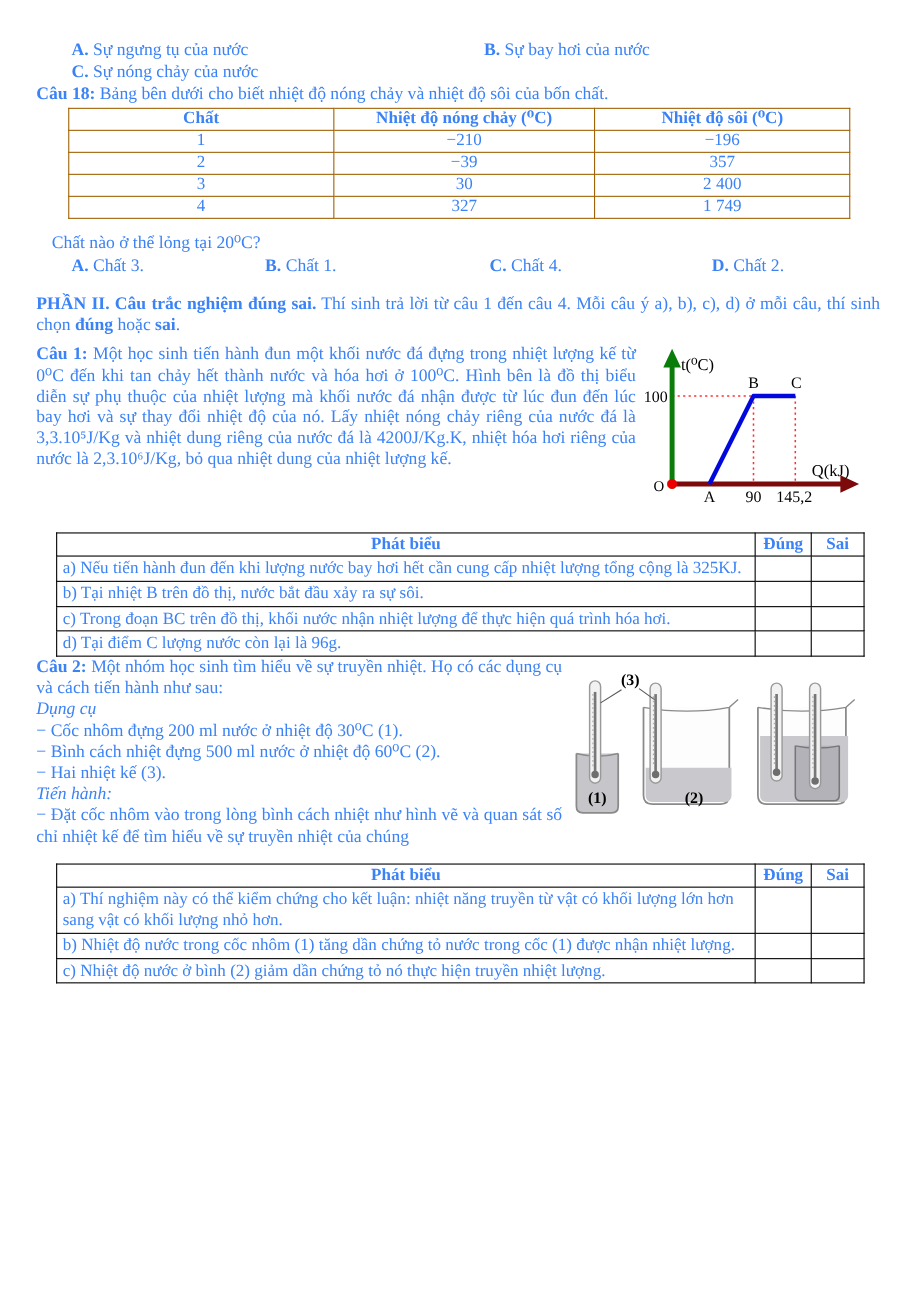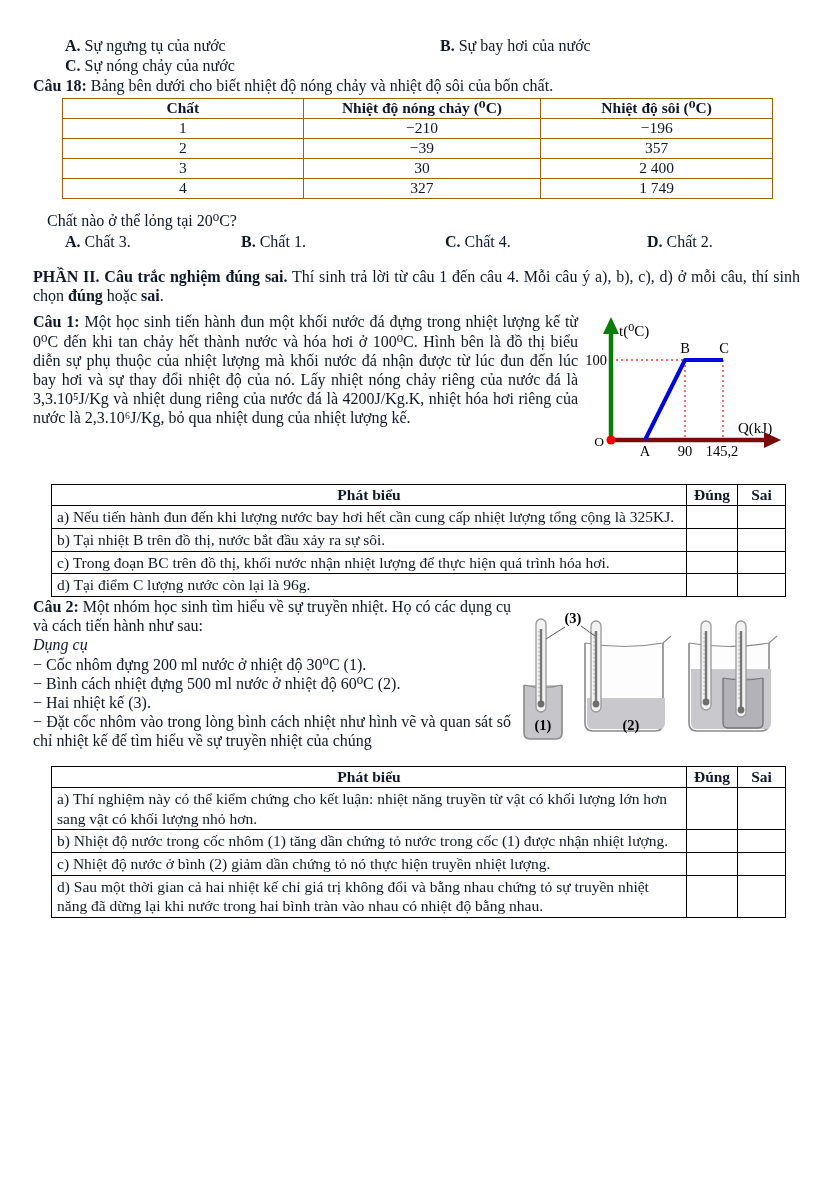--- a/index.html
+++ b/index.html
@@ -1,21 +1,21 @@
 <!DOCTYPE html>
 <html><head>
 <meta charset="utf-8">
 <style>
   * { margin:0; padding:0; box-sizing:border-box; }
   html,body { background:#ffffff; }
   .page {
     position:relative; width:833px; height:1179px; background:#fff;
     padding:36px 33px 0 33px; overflow:hidden;
     font-family:"Liberation Serif","DejaVu Serif",serif;
-    font-size:16px; line-height:1.2; color:#0f172a;
+    font-size:16px; line-height:1.2; color:#3b82f6;
   }
   b { font-weight:bold; }
   .it { font-style:italic; }
   .grid2 { display:grid; grid-template-columns:375px 1fr; margin-left:32px; row-gap:1px; }
   .grid4 { display:grid; grid-template-columns:176px 204px 202px 1fr; margin-left:32px; margin-top:2px; }
   .optletter { margin-right:4px; }
   .q18line { margin-top:1px; }
   table { border-collapse:collapse; }
   .t18 { margin:2px 0 0 29px; width:711px; text-align:center; font-size:15.5px; }
   .t18 th, .t18 td { border:1px solid #a16207; height:20px; padding:0 2px; line-height:1.12; }
@@ -162,20 +162,21 @@
   </tbody>
     </table>
 
   <div class="row c2row">
     <div class="c2text">
       <p class="just"><b>Câu 2:</b><span> Một nhóm học sinh tìm hiểu về sự truyền nhiệt. Họ có các dụng cụ và cách tiến hành như sau:</span></p>
       <p class="it">Dụng cụ</p>
       <p>− Cốc nhôm đựng 200 ml nước ở nhiệt độ 30⁰C (1).</p>
       <p>− Bình cách nhiệt đựng 500 ml nước ở nhiệt độ 60⁰C (2).</p>
       <p>− Hai nhiệt kế (3).</p>
+      <p class="it">Tiến hành:</p>
       <p class="just">− Đặt cốc nhôm vào trong lòng bình cách nhiệt như hình vẽ và quan sát số chỉ nhiệt kế để tìm hiểu về sự truyền nhiệt của chúng</p>
     </div>
     <div class="figwrap">
       <svg class="beakers" width="280" height="152" viewBox="0 0 280 152">
 
         <path d="M66,44 v80 q0,8 8,8 h62 q8,0 8,-8 v-80" fill="#fdfdfd" stroke="#8a8a8a" stroke-width="1.6"></path>
         <path d="M68,99 v25 q0,6 6,6 h66 q6,0 6,-6 v-25 z" fill="#c9c9cd" stroke="none"></path>
         <path d="M66,44 q40,7 78,0 l8,-7" fill="none" stroke="#8a8a8a" stroke-width="1.2"></path>
 
         <path d="M5,86 v48 q0,6 6,6 h26 q6,0 6,-6 v-48" fill="#c6c6ca" stroke="#8a8a8a" stroke-width="1.6"></path>
@@ -241,21 +242,16 @@
     <tr>
       <td>b) Nhiệt độ nước trong cốc nhôm (1) tăng dần chứng tỏ nước trong cốc (1) được nhận nhiệt lượng.</td>
       <td class="mark"></td>
           <td class="mark"></td>
     </tr>
     <tr>
       <td>c) Nhiệt độ nước ở bình (2) giảm dần chứng tỏ nó thực hiện truyền nhiệt lượng.</td>
       <td class="mark"></td>
           <td class="mark"></td>
     </tr>
-    <tr>
-      <td>d) Sau một thời gian cả hai nhiệt kế chỉ giá trị không đổi và bằng nhau chứng tỏ sự truyền nhiệt năng đã dừng lại khi nước trong hai bình tràn vào nhau có nhiệt độ bằng nhau.</td>
-      <td class="mark"></td>
-          <td class="mark"></td>
-    </tr>
   </tbody>
     </table>
 
 </div>
 
 </body></html>

